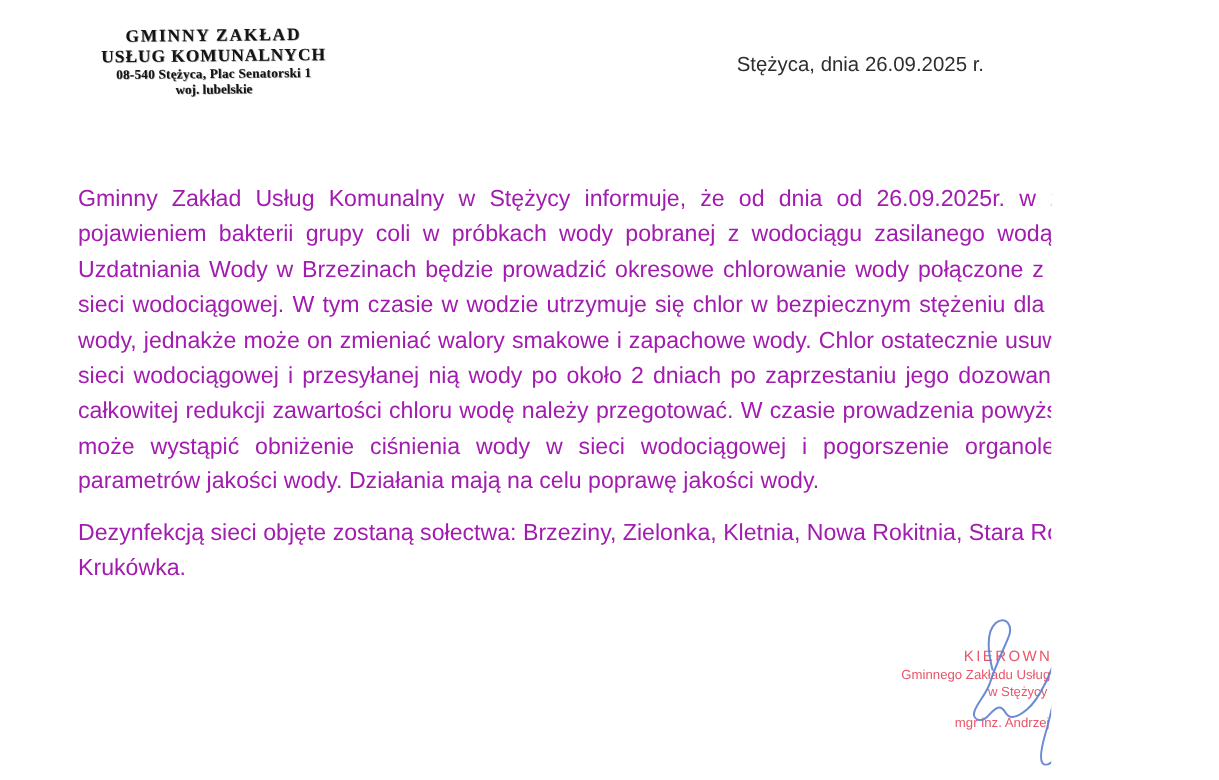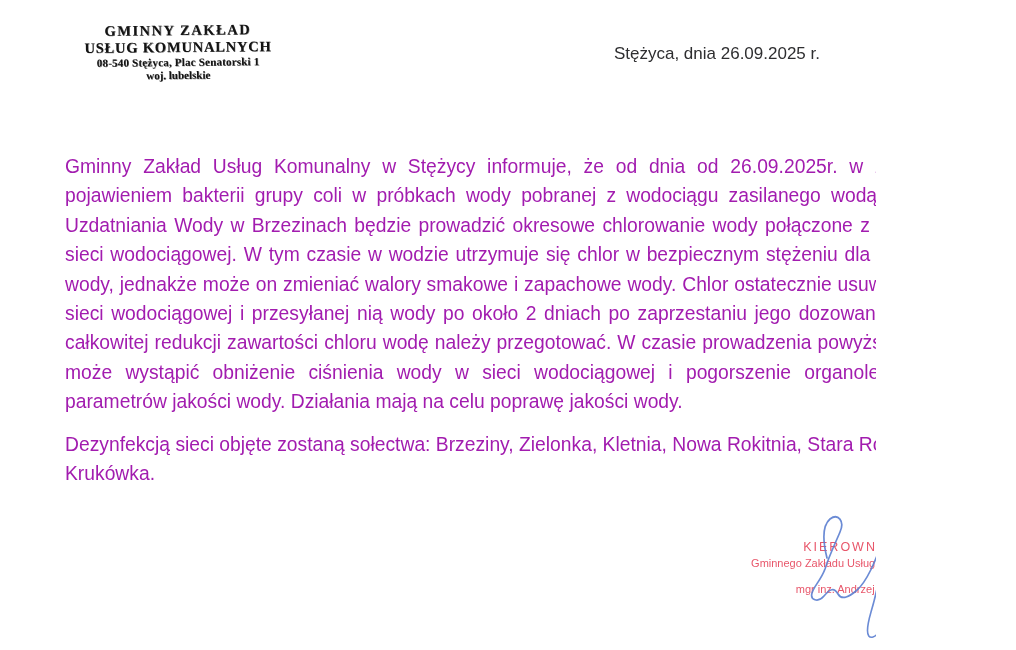--- a/index.html
+++ b/index.html
@@ -108,20 +108,21 @@
 
 
   <div class="body-text">
     <p class="justified">Gminny Zakład Usług Komunalny w Stężycy informuje, że od dnia od 26.09.2025r. w związku z pojawieniem bakterii grupy coli w próbkach wody pobranej z wodociągu zasilanego wodą ze Stacji Uzdatniania Wody w Brzezinach będzie prowadzić okresowe chlorowanie wody połączone z płukaniem sieci wodociągowej. W tym czasie w wodzie utrzymuje się chlor w bezpiecznym stężeniu dla odbiorców wody, jednakże może on zmieniać walory smakowe i zapachowe wody. Chlor ostatecznie usuwany jest z sieci wodociągowej i przesyłanej nią wody po około 2 dniach po zaprzestaniu jego dozowania. W celu całkowitej redukcji zawartości chloru wodę należy przegotować. W czasie prowadzenia powyższych prac może wystąpić obniżenie ciśnienia wody w sieci wodociągowej i pogorszenie organoleptycznych parametrów jakości wody. Działania mają na celu poprawę jakości wody.</p>
     <p>Dezynfekcją sieci objęte zostaną sołectwa: Brzeziny,  Zielonka, Kletnia, Nowa Rokitnia, Stara Rokitnia, Krukówka.</p>
   </div>
 
   <div class="sig-block">
     <div class="sig-role">KIEROWNIK</div>
     <div class="sig-org">Gminnego Zakładu Usług Komunalnych</div>
+    <div class="sig-place">w Stężycy</div>
     <div class="sig-name">mgr inz. Andrzej Pyra</div>
   </div>
 
   <svg class="sig-svg" viewBox="0 0 160 132">
     <path d="M55 46 C51 30, 50 14, 58 7 C66 1, 73 9, 68 20 C63 32, 57 44, 53 57
              C49 68, 42 74, 40 81 C38 88, 46 91, 52 84 C58 77, 62 75, 66 82
              C70 89, 78 84, 84 79 C94 71, 105 48, 113 20" fill="none" stroke="#5b7ed0" stroke-width="1.7" stroke-linecap="round" opacity="0.9"></path>
     <path d="M113 20 C111 48, 105 80, 99 100 C95 114, 93 127, 101 125
              C109 123, 111 104, 107 88 C104 76, 109 64, 117 57" fill="none" stroke="#5b7ed0" stroke-width="1.6" stroke-linecap="round" opacity="0.9"></path>
     <path d="M119 30 C117 52, 114 75, 111 95" fill="none" stroke="#5b7ed0" stroke-width="1.2" stroke-linecap="round" opacity="0.75"></path>

